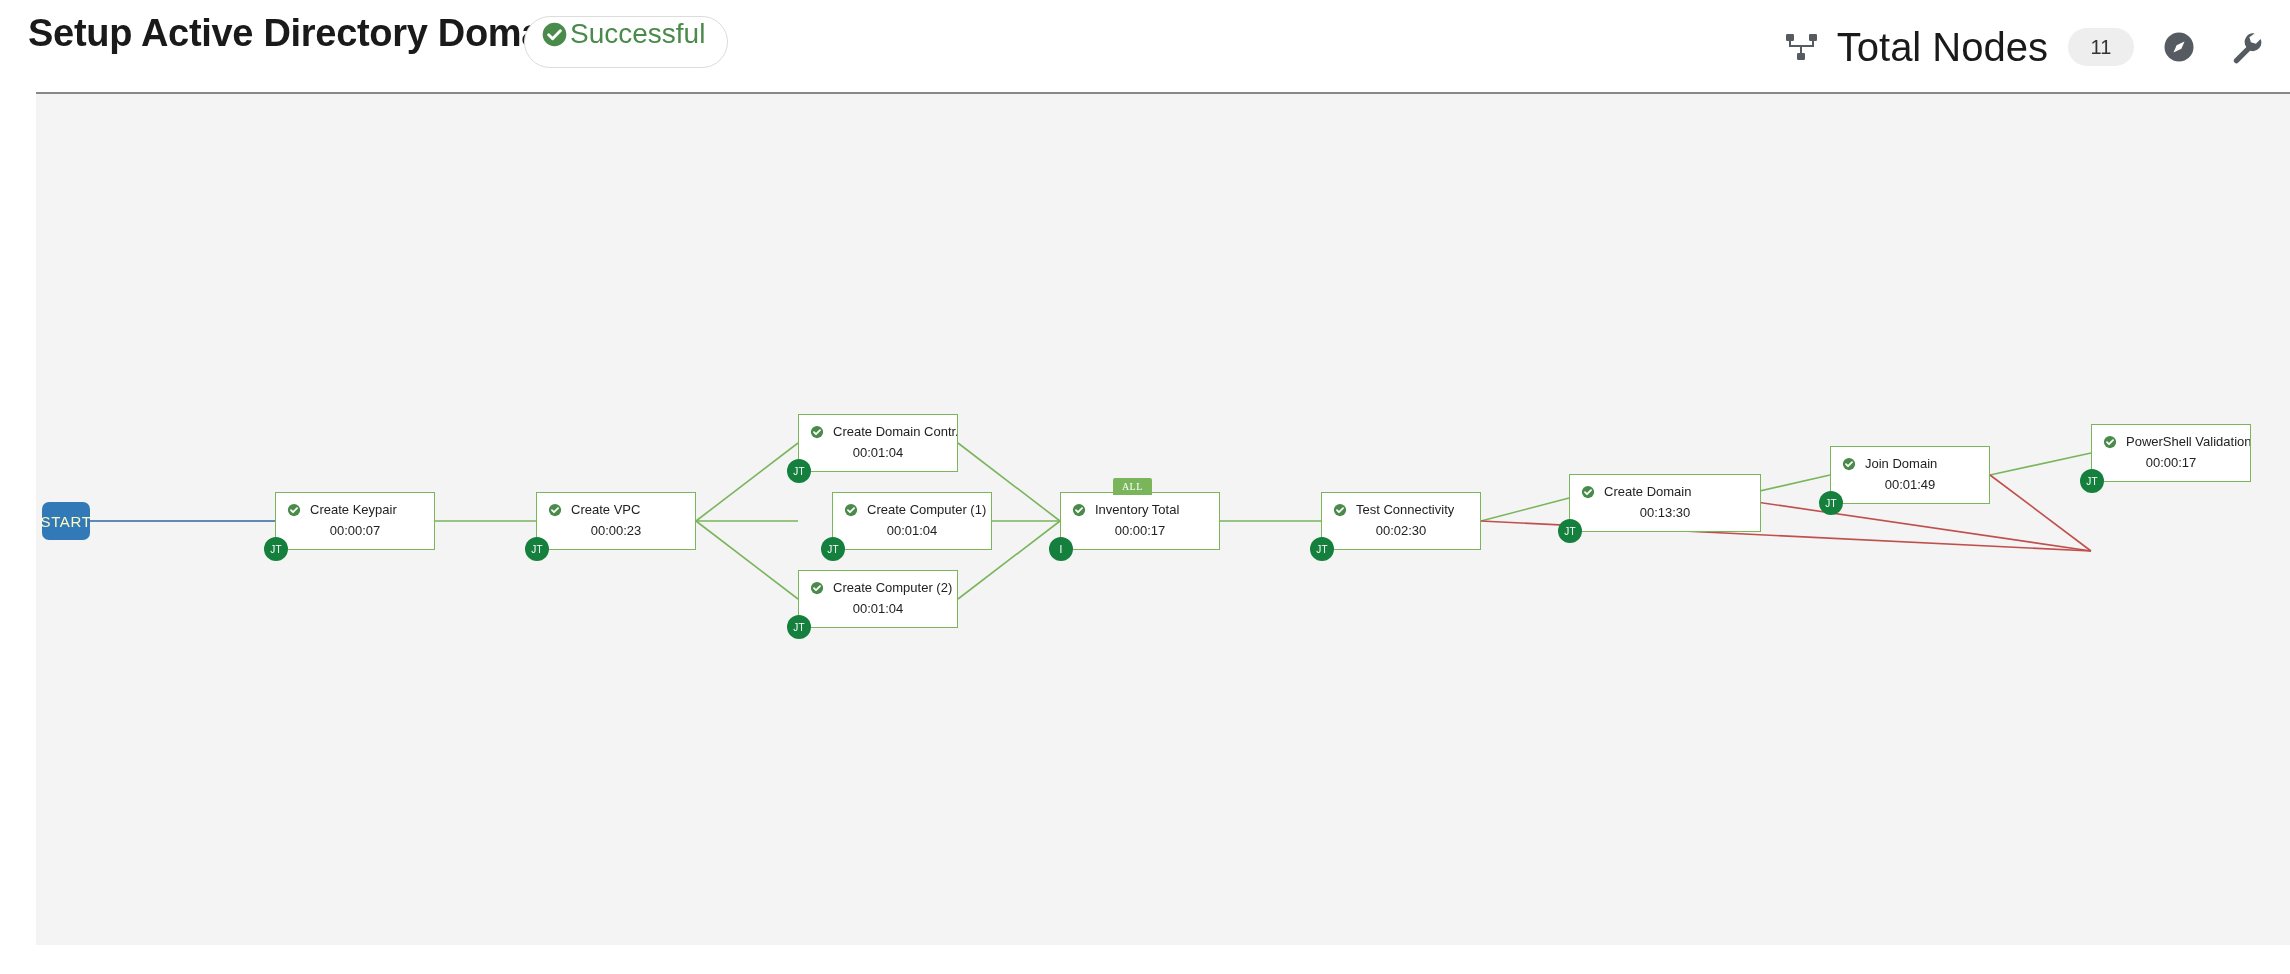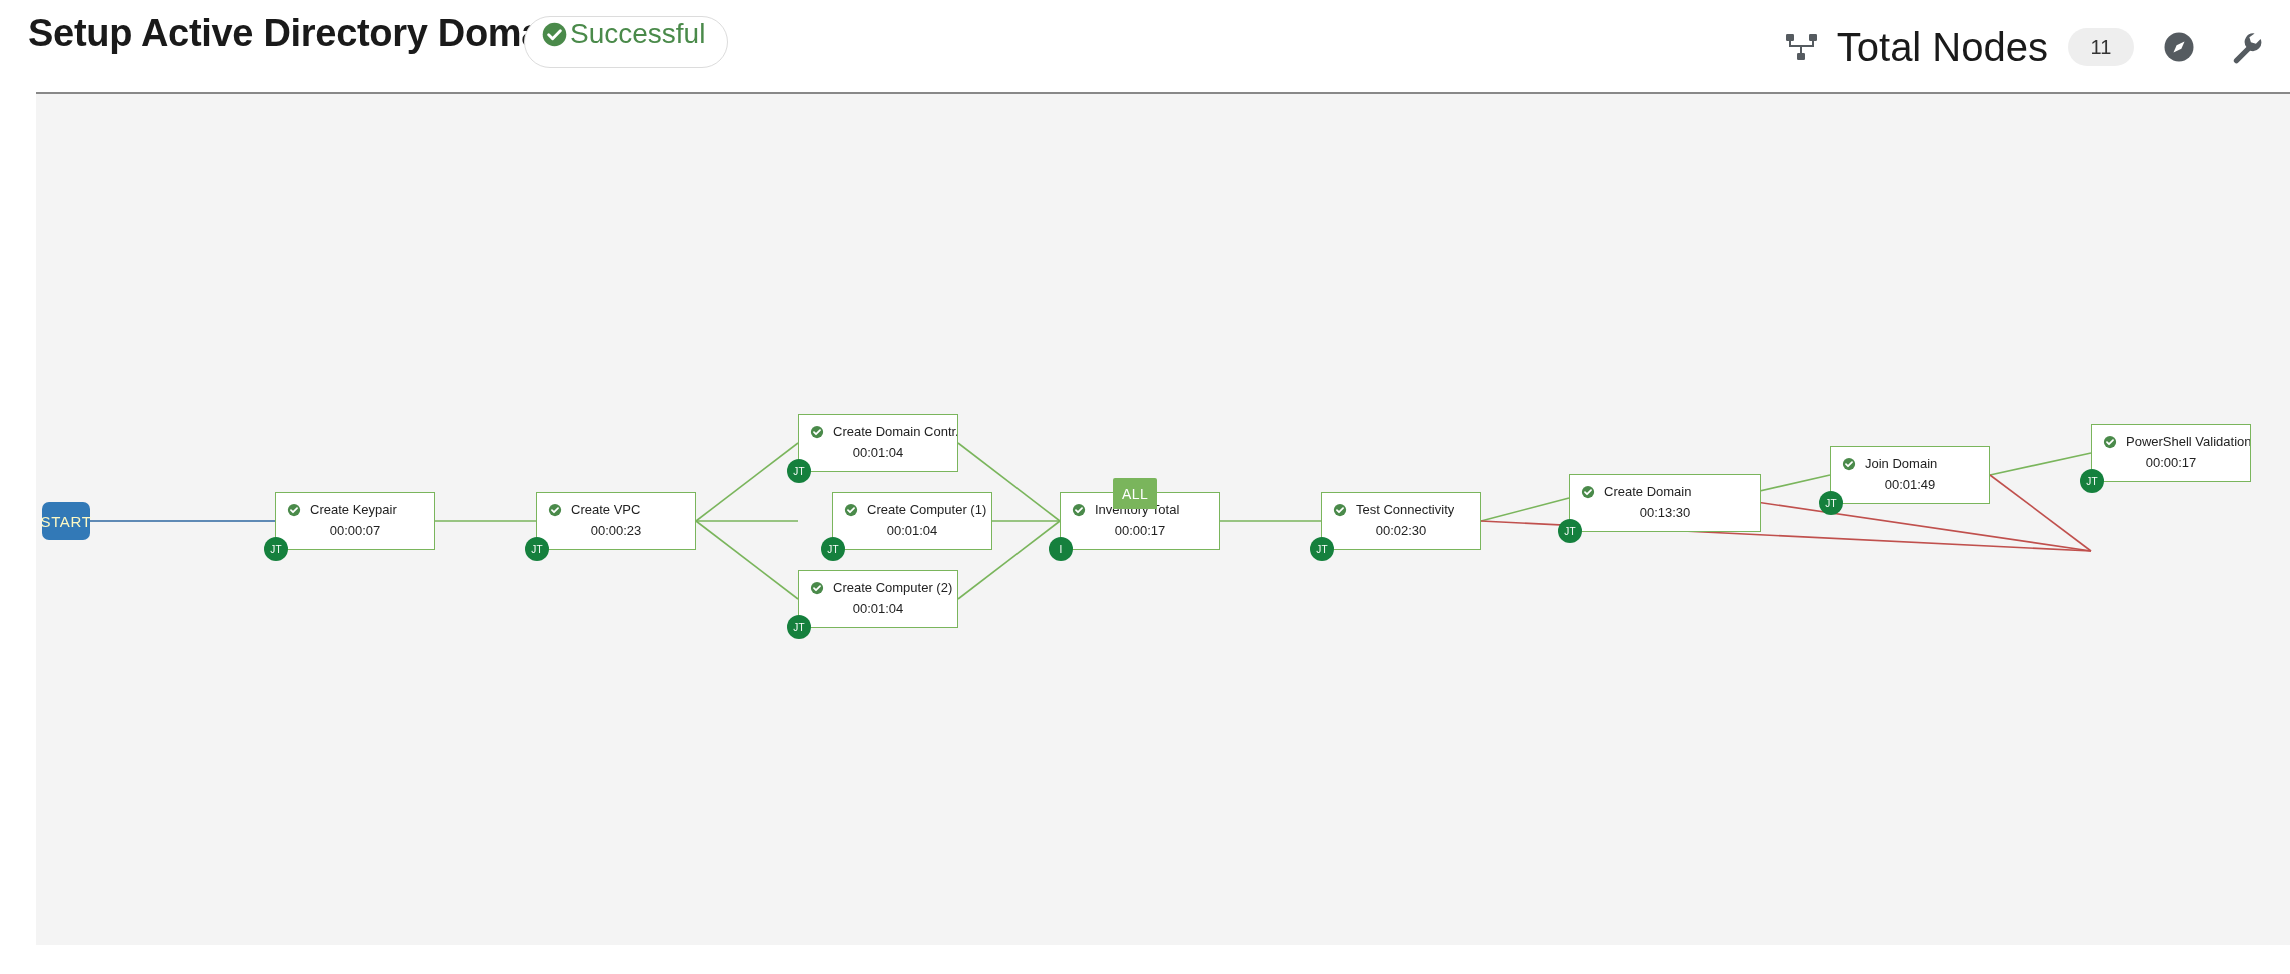--- a/index.html
+++ b/index.html
@@ -169,29 +169,30 @@
     color: #ffffff;
     font-size: 10px;
     display: flex;
     align-items: center;
     justify-content: center;
     letter-spacing: 0.2px;
   }
   .all-badge {
     position: absolute;
     height: 15px;
-    padding: 8px 9px;
+    padding: 1px 9px;
     background: #7ab55c;
     color: #ffffff;
-    font-size: 14px;
+    font-size: 10px;
     display: flex;
     align-items: center;
     justify-content: center;
     border-radius: 2px 2px 0 0;
     letter-spacing: 0.4px;
+    font-family: Liberation Serif, serif;
   }
 
   #start-node {
     position: absolute;
     box-sizing: border-box;
     background: #3279b7;
     border-radius: 7px;
     display: flex;
     align-items: center;
     justify-content: center;

